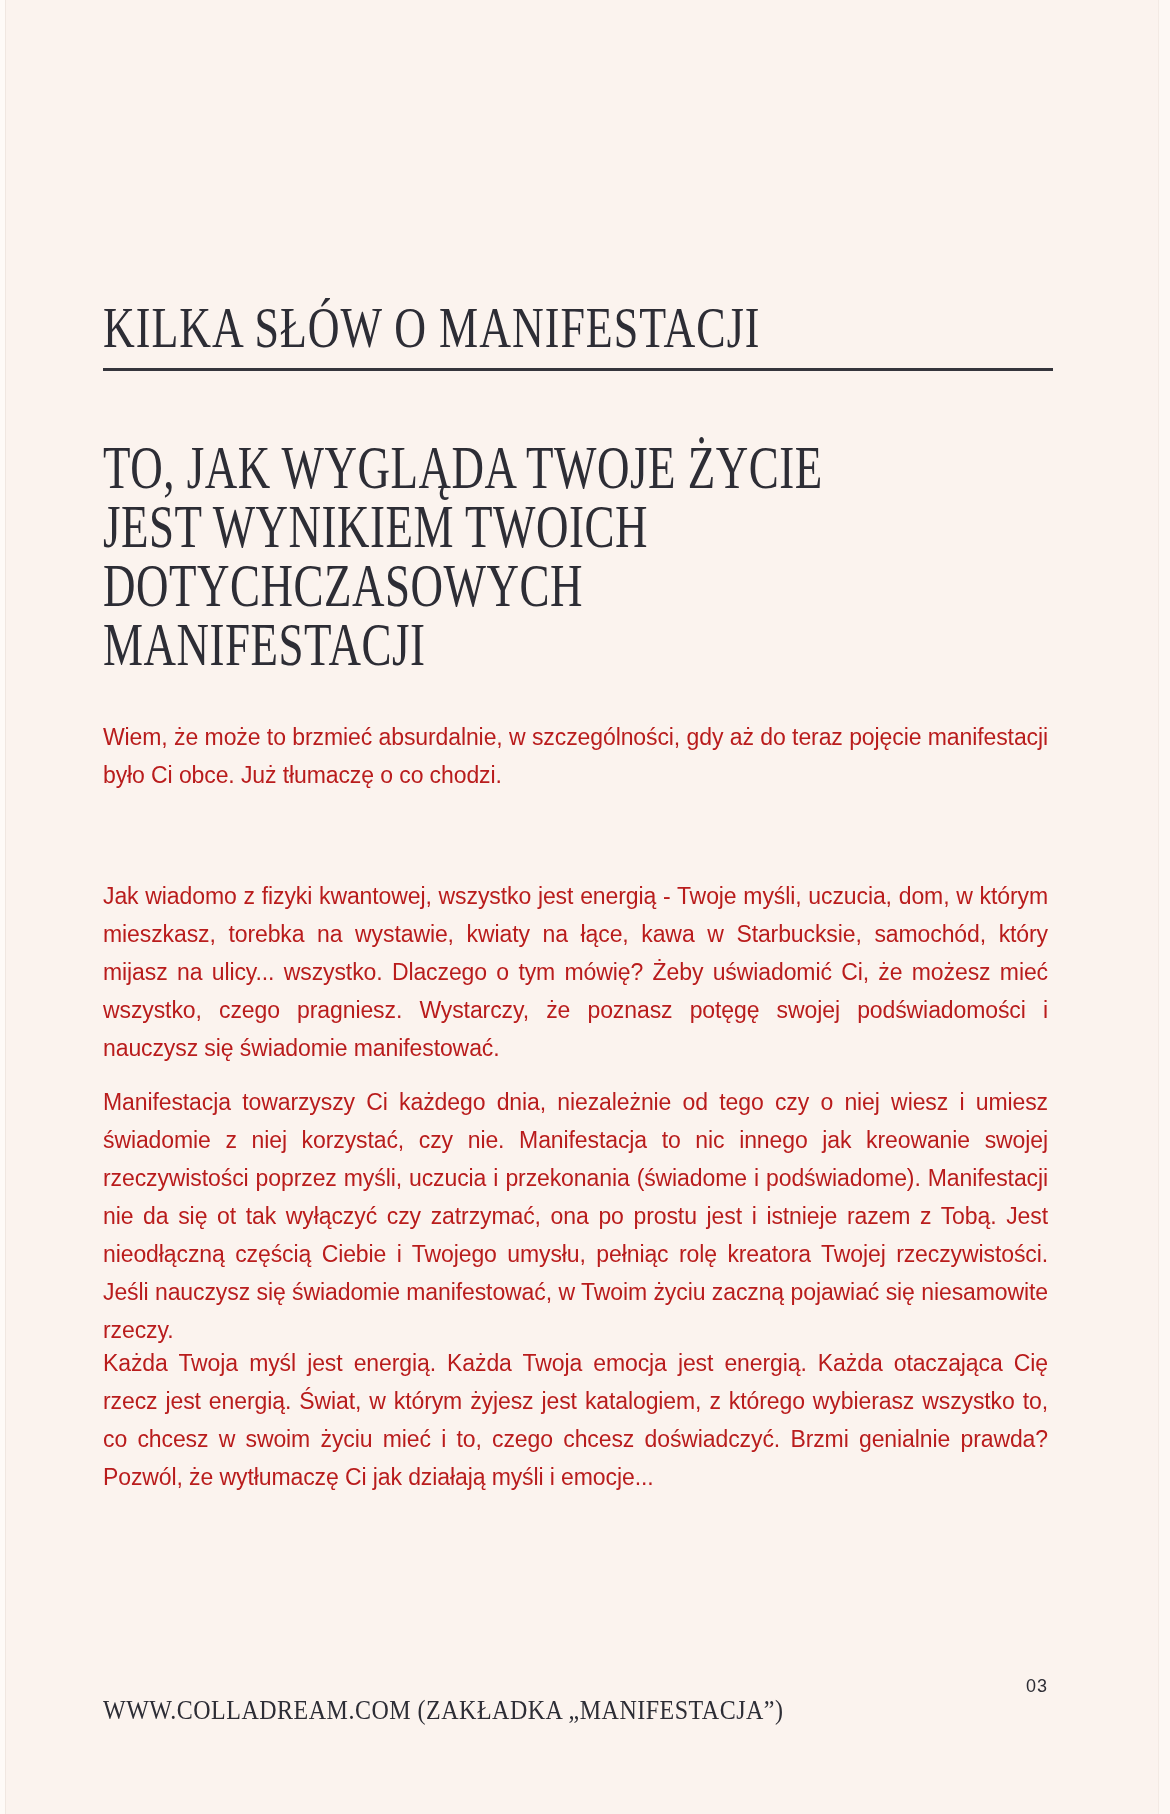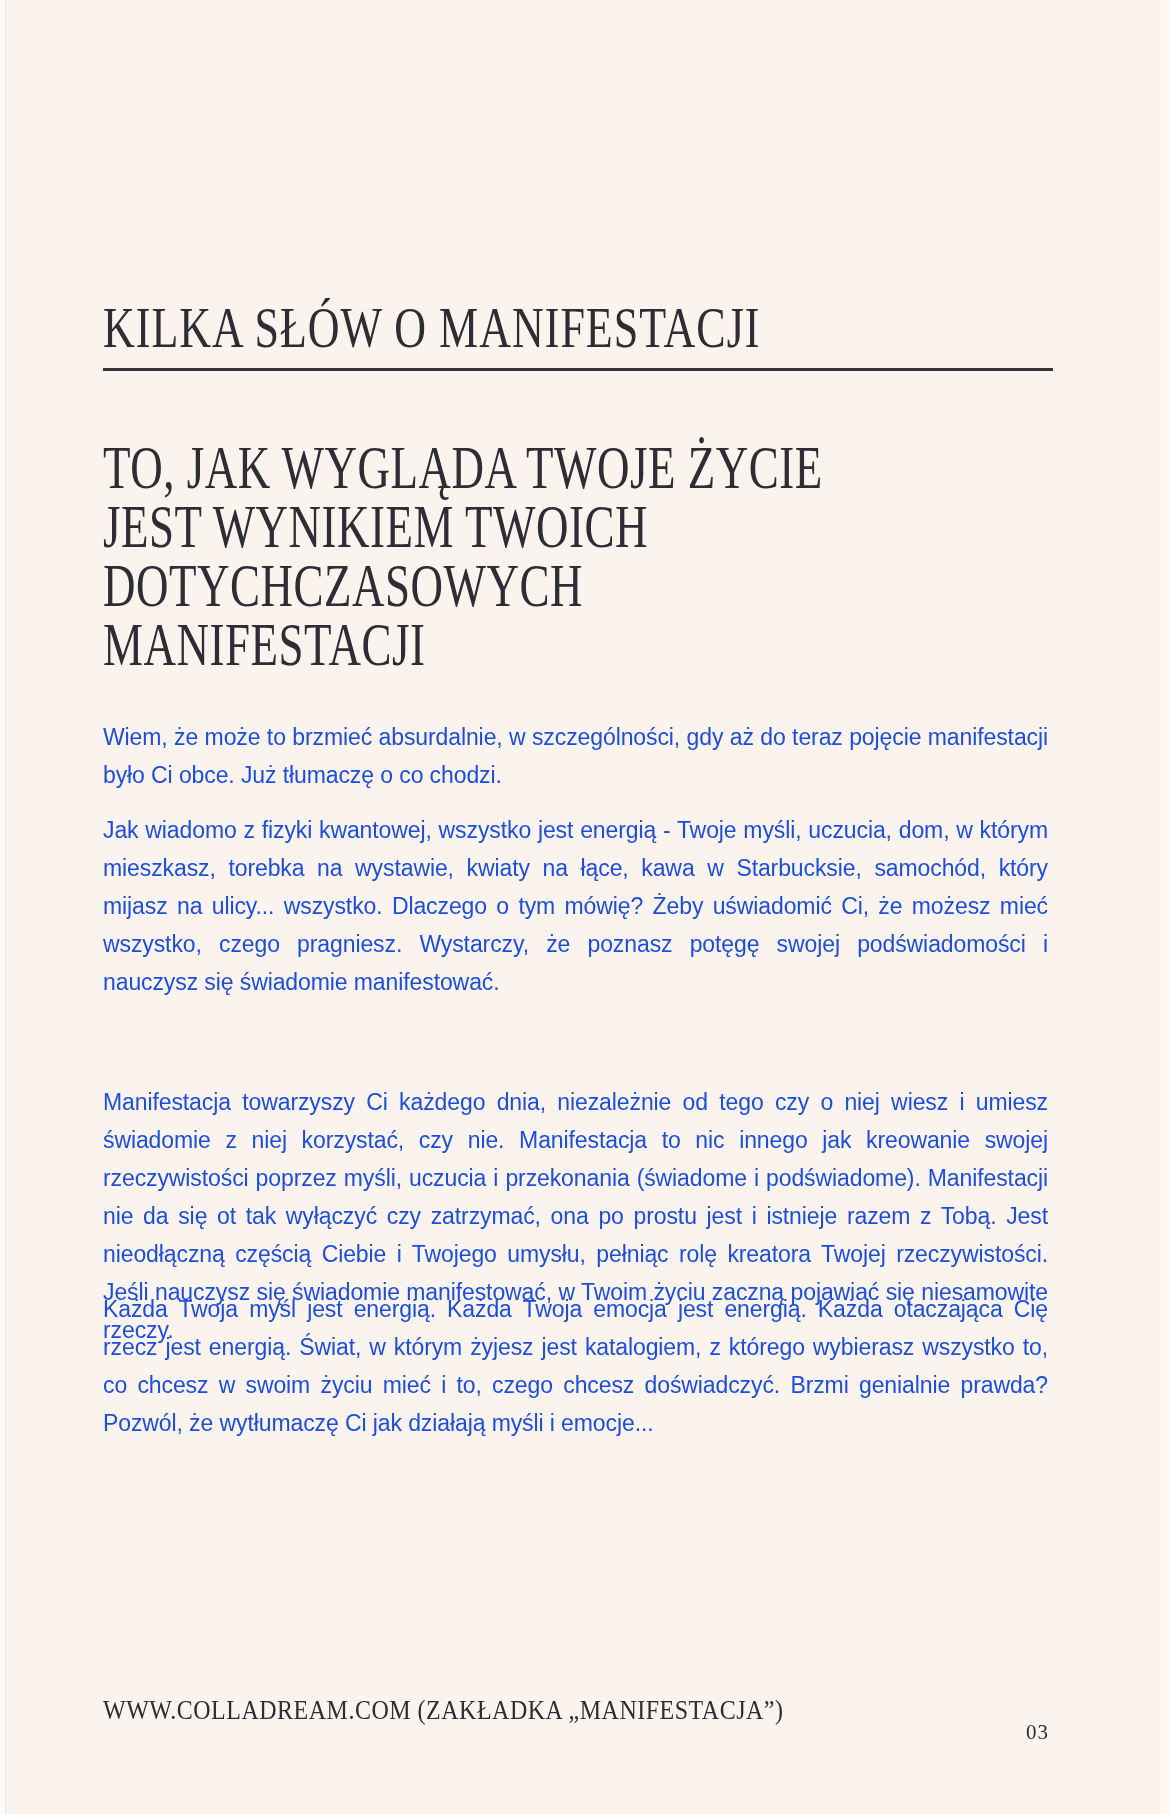--- a/index.html
+++ b/index.html
@@ -62,47 +62,47 @@
     letter-spacing: 0.5px;
     transform: scaleY(1.37);
     transform-origin: left top;
   }
   .para {
     position: absolute;
     left: 103px;
     width: 945px;
     font-size: 23px;
     line-height: 38px;
-    color: #1d4ed8;
+    color: #b91c1c;
     text-align: justify;
     letter-spacing: -0.1px;
   }
   .p1 { top: 695px; }
-  .p2 { top: 788px; }
+  .p2 { top: 854px; }
   .p3 { top: 1060px; }
-  .p4 { top: 1267px; }
+  .p4 { top: 1321px; }
   .footer-link {
     position: absolute;
     left: 103px;
     top: 1694px;
     font-family: "Liberation Serif", serif;
     font-size: 24px;
     color: #2d2d35;
     letter-spacing: 0.5px;
     white-space: nowrap;
     transform: scaleY(1.18);
     transform-origin: left top;
     text-decoration: none;
   }
   .page-number {
     position: absolute;
     left: 1026px;
-    top: 1720px;
-    font-family: Liberation Serif, serif;
-    font-size: 21px;
+    top: 1676px;
+    font-family: Liberation Sans, sans-serif;
+    font-size: 18px;
     color: #2d2d35;
     letter-spacing: 1px;
   }
 </style>
 </head>
 <body>
 
 <div class="page-edge-left"></div>
 <div class="page-edge-right"></div>
 

